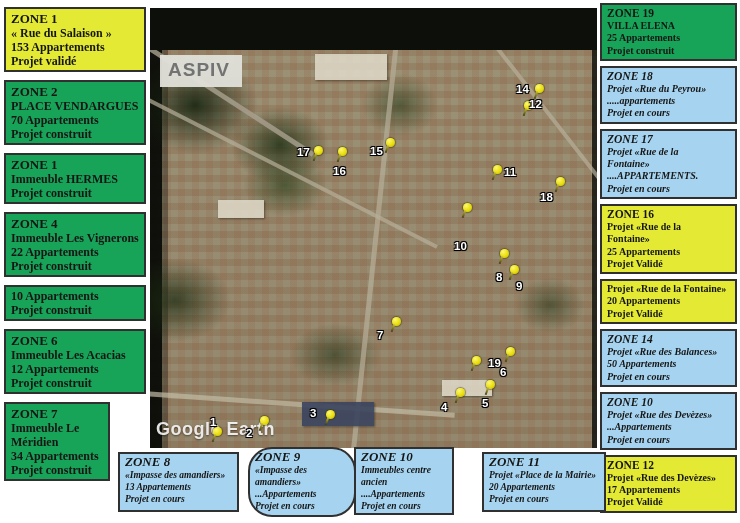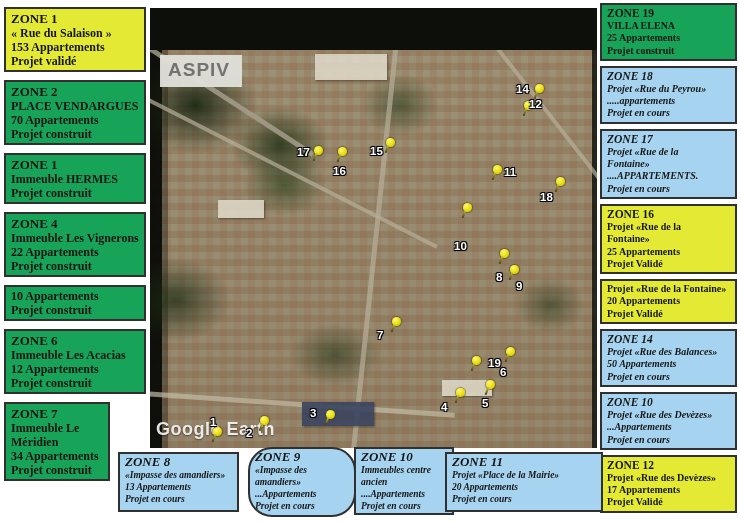--- a/index.html
+++ b/index.html
@@ -20,21 +20,21 @@
   #right-col{position:absolute;left:600px;top:3px;width:137px;display:flex;flex-direction:column;gap:5px;}
   #right-col .zone-heading{font-size:11.5px;line-height:13px;}
   #right-col .zone-line{font-size:10px;line-height:12.3px;}
 
   .zb-abs{position:absolute;}
   .zb-abs .zone-heading{font-size:13px;line-height:12.5px;}
   .zb-abs .zone-line{font-size:9.5px;line-height:12px;}
   .zb-8 {left:118px;top:452px;width:121px;height:60px;}
   .zb-9 {left:248px;top:447px;width:108px;height:70px;border-radius:24px;}
   .zb-10{left:354px;top:447px;width:100px;height:68px;}
-  .zb-11{left:445px;top:452px;width:158px;height:60px;}
+  .zb-11{left:482px;top:452px;width:124px;height:60px;}
 
   
   #map-wrap{position:absolute;left:150px;top:8px;width:447px;height:440px;background:#0d0f0a;}
   #title-box{position:absolute;left:0;top:0;right:0;height:42px;background:#fff;border:3px solid #000;
              box-sizing:border-box;padding:1px 8px;z-index:5;}
   #title-box .t1{font-size:15px;line-height:18px;letter-spacing:.3px;white-space:nowrap;}
   #title-box .t2{font-size:15px;line-height:18px;letter-spacing:.3px;display:flex;justify-content:space-between;
                  padding-right:14px;white-space:nowrap;}
   #aspiv{position:absolute;left:10px;top:47px;z-index:6;background:rgba(224,224,216,.96);
          color:#737373;font-family:"Liberation Sans",sans-serif;font-weight:bold;font-size:19px;

